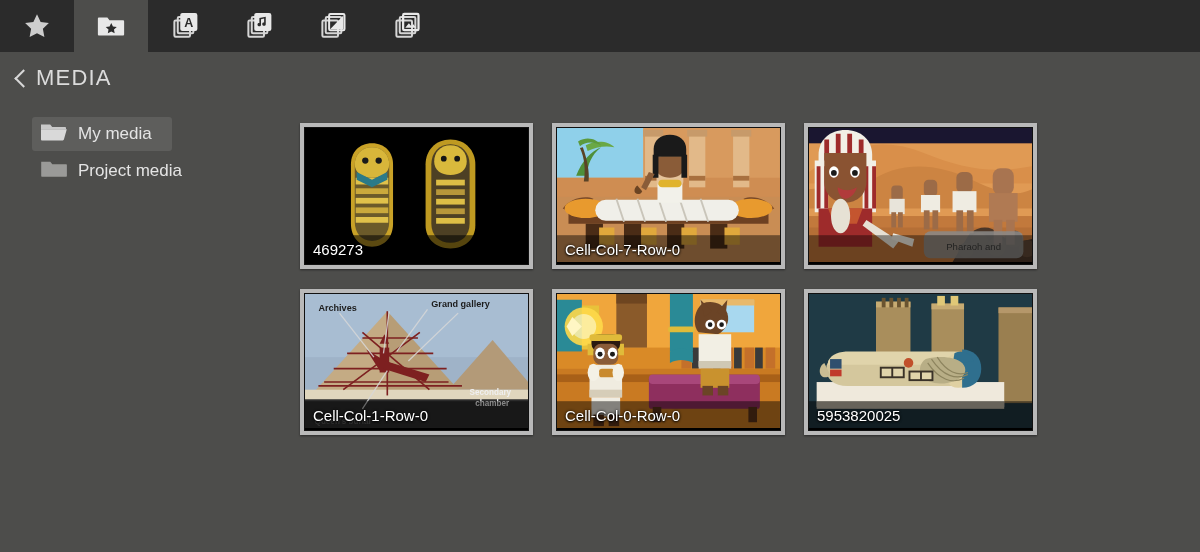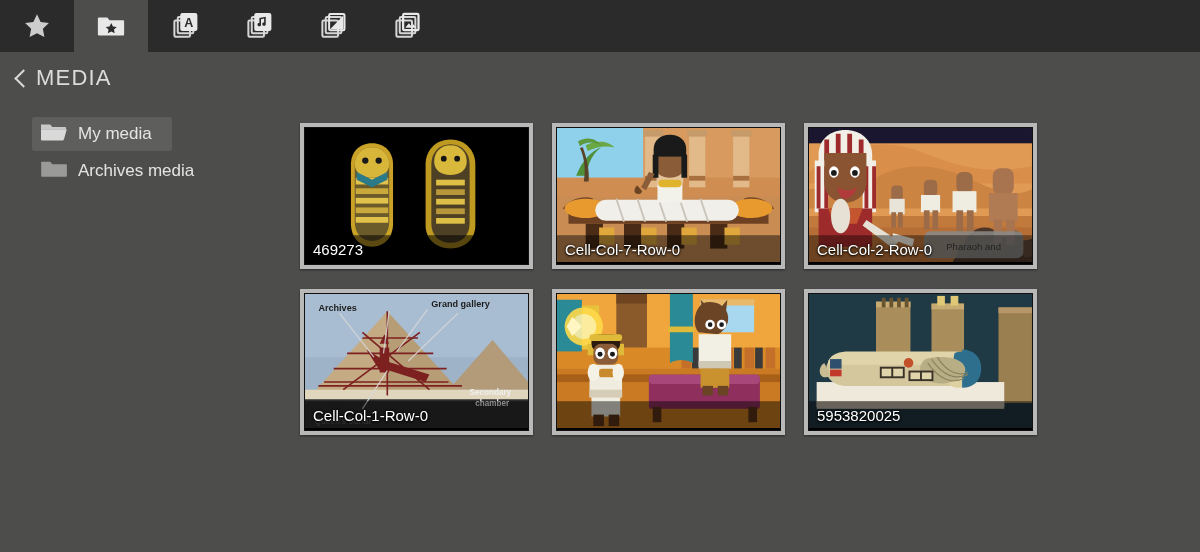--- a/index.html
+++ b/index.html
@@ -283,21 +283,21 @@
       </span>
       <span class="folder-label">My media</span>
     </div>
 
     <div class="folder-item">
       <span>
         <svg width="28" height="22" viewBox="0 0 28 22">
           <path fill="#9a9a98" d="M1.2 3.8h9.1l2 2.4h13.6c.6 0 1 .4 1 1v10.6c0 .6-.4 1-1 1H2.2c-.6 0-1-.4-1-1z"></path>
         </svg>
       </span>
-      <span class="folder-label">Archives media</span>
+      <span class="folder-label">Project media</span>
     </div>
 
   </div>
 
   <div class="content">
     <div class="grid">
 
       <div class="thumb">
         <div class="thumb-inner">
           <svg class="thumb-art" viewBox="0 0 233 140" preserveAspectRatio="none">
@@ -451,21 +451,20 @@
               <path d="M20 84h36l-6 16H26z" fill="#c4552f"></path>
               <ellipse cx="33" cy="92" rx="10" ry="18" fill="#e6e1d4"></ellipse>
               <path d="M60 96l34 22-6 8-32-24z" fill="#e6e1d4"></path>
               <path d="M88 110l22 6-2 8-22-8z" fill="#f0ece0"></path>
             </g>
 
             <rect x="120" y="108" width="104" height="28" rx="7" fill="#8a8a88" opacity=".85"></rect>
             <text x="172" y="128" font-size="10" fill="#3a3a38" text-anchor="middle" font-family="Liberation Sans, sans-serif">Pharaoh and</text>
             <rect y="112" width="233" height="28" fill="#000" opacity=".4"></rect>
           </svg>
-          <span class="thumb-cap">Cell-Col-2-Row-0</span>
         </div>
       </div>
 
       <div class="thumb">
         <div class="thumb-inner">
           <svg class="thumb-art" viewBox="0 0 233 140" preserveAspectRatio="none">
             <rect width="233" height="140" fill="#9fb3c8"></rect>
             <rect width="233" height="66" fill="#a8bdd2"></rect>
             <path d="M150 100L196 48l44 52z" fill="#b39a78"></path>
             <path d="M100 104L8 104 86 18z" fill="#c4ab84"></path>
@@ -573,20 +572,21 @@
               <circle cx="160" cy="32" r="2.4" fill="#1a1a1a"></circle>
                 <circle cx="172" cy="32" r="2.4" fill="#1a1a1a"></circle>
               <rect x="148" y="42" width="34" height="34" fill="#f2efe4"></rect>
               <rect x="148" y="70" width="34" height="8" fill="#cfc8b4"></rect>
               <rect x="150" y="78" width="30" height="20" fill="#c9922e"></rect>
               <rect x="152" y="96" width="11" height="10" fill="#6b4426"></rect>
               <rect x="168" y="96" width="11" height="10" fill="#6b4426"></rect>
             </g>
             <rect y="112" width="233" height="28" fill="#000" opacity=".45"></rect>
           </svg>
+          <span class="thumb-cap">Cell-Col-0-Row-0</span>
         </div>
       </div>
 
       <div class="thumb">
         <div class="thumb-inner">
           <svg class="thumb-art" viewBox="0 0 233 140" preserveAspectRatio="none">
             <rect width="233" height="140" fill="#223a44"></rect>
             <rect width="233" height="100" fill="#1f3a45"></rect>
             <rect x="70" y="8" width="36" height="58" fill="#a98e5c"></rect>
             <rect x="70" y="8" width="36" height="6" fill="#c7ab72"></rect>

